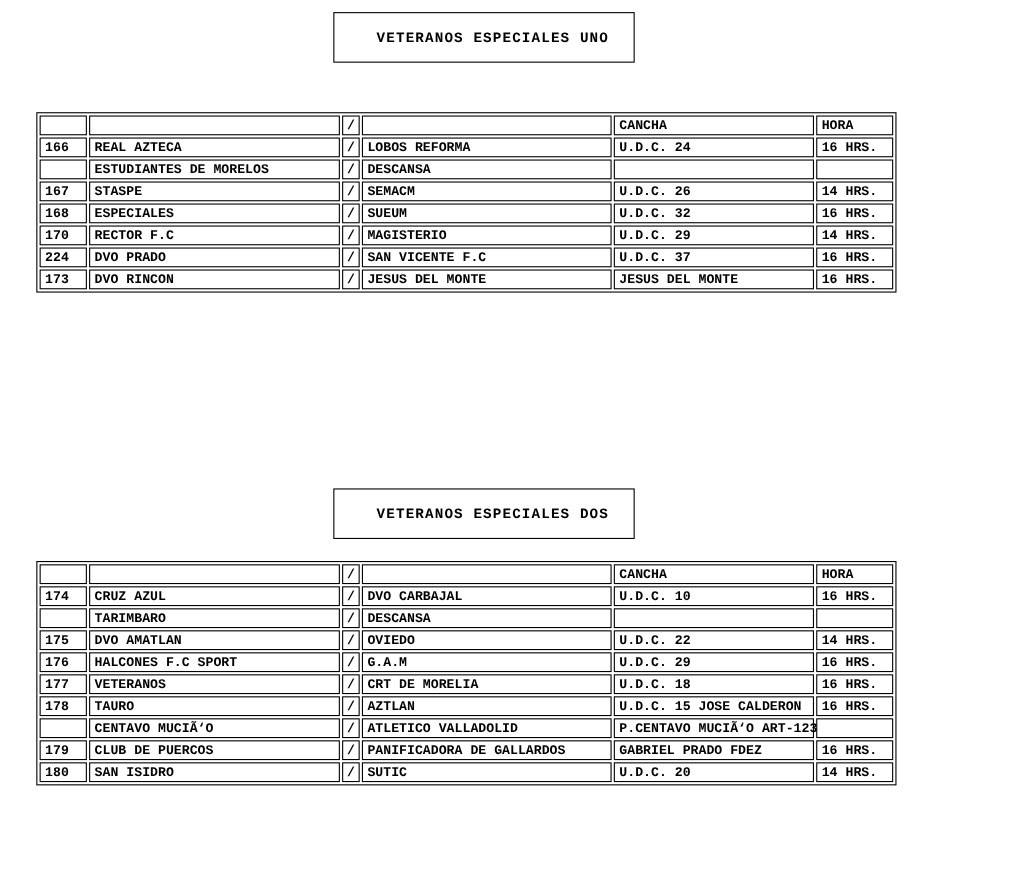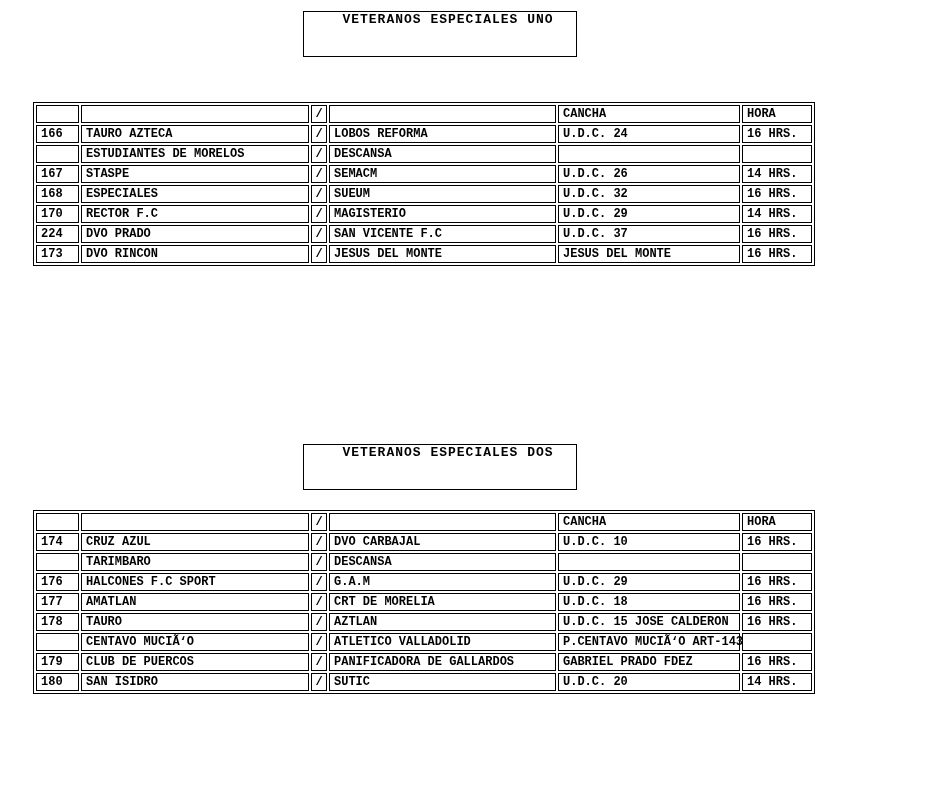--- a/index.html
+++ b/index.html
@@ -20,20 +20,21 @@
     overflow: hidden;
   }
   .title-box {
     position: absolute;
     left: 303px;
     width: 274px;
     height: 46px;
     border: 1px solid #000000;
     background: #ffffff;
     display: flex;
+    align-items: center;
     justify-content: center;
     padding-left: 16px;
   }
   .title-box.t1 { top: 11px; }
   .title-box.t2 { top: 444px; }
   .title-text {
     font-size: 13px;
     font-weight: bold;
     letter-spacing: 1px;
     white-space: pre;
@@ -93,21 +94,21 @@
         <th></th>
         <th class="c-sep">/</th>
         <th></th>
         <th>CANCHA</th>
         <th>HORA</th>
       </tr>
     </thead>
     <tbody>
         <tr>
           <td>166</td>
-          <td>TAURO AZTECA</td>
+          <td>REAL AZTECA</td>
           <td class="c-sep">/</td>
           <td>LOBOS REFORMA</td>
           <td>U.D.C. 24</td>
           <td>16 HRS.</td>
         </tr>
         <tr>
           <td></td>
           <td>ESTUDIANTES DE MORELOS</td>
           <td class="c-sep">/</td>
           <td>DESCANSA</td>
@@ -191,49 +192,57 @@
         </tr>
         <tr>
           <td></td>
           <td>TARIMBARO</td>
           <td class="c-sep">/</td>
           <td>DESCANSA</td>
           <td></td>
           <td></td>
         </tr>
         <tr>
+          <td>175</td>
+          <td>DVO AMATLAN</td>
+          <td class="c-sep">/</td>
+          <td>OVIEDO</td>
+          <td>U.D.C. 22</td>
+          <td>14 HRS.</td>
+        </tr>
+        <tr>
           <td>176</td>
           <td>HALCONES F.C SPORT</td>
           <td class="c-sep">/</td>
           <td>G.A.M</td>
           <td>U.D.C. 29</td>
           <td>16 HRS.</td>
         </tr>
         <tr>
           <td>177</td>
-          <td>AMATLAN</td>
+          <td>VETERANOS</td>
           <td class="c-sep">/</td>
           <td>CRT DE MORELIA</td>
           <td>U.D.C. 18</td>
           <td>16 HRS.</td>
         </tr>
         <tr>
           <td>178</td>
           <td>TAURO</td>
           <td class="c-sep">/</td>
           <td>AZTLAN</td>
           <td>U.D.C. 15 JOSE CALDERON</td>
           <td>16 HRS.</td>
         </tr>
         <tr>
           <td></td>
           <td>CENTAVO MUCIÃ‘O</td>
           <td class="c-sep">/</td>
           <td>ATLETICO VALLADOLID</td>
-          <td>P.CENTAVO MUCIÃ‘O ART-143</td>
+          <td>P.CENTAVO MUCIÃ‘O ART-123</td>
           <td></td>
         </tr>
         <tr>
           <td>179</td>
           <td>CLUB DE PUERCOS</td>
           <td class="c-sep">/</td>
           <td>PANIFICADORA DE GALLARDOS</td>
           <td>GABRIEL PRADO FDEZ</td>
           <td>16 HRS.</td>
         </tr>

